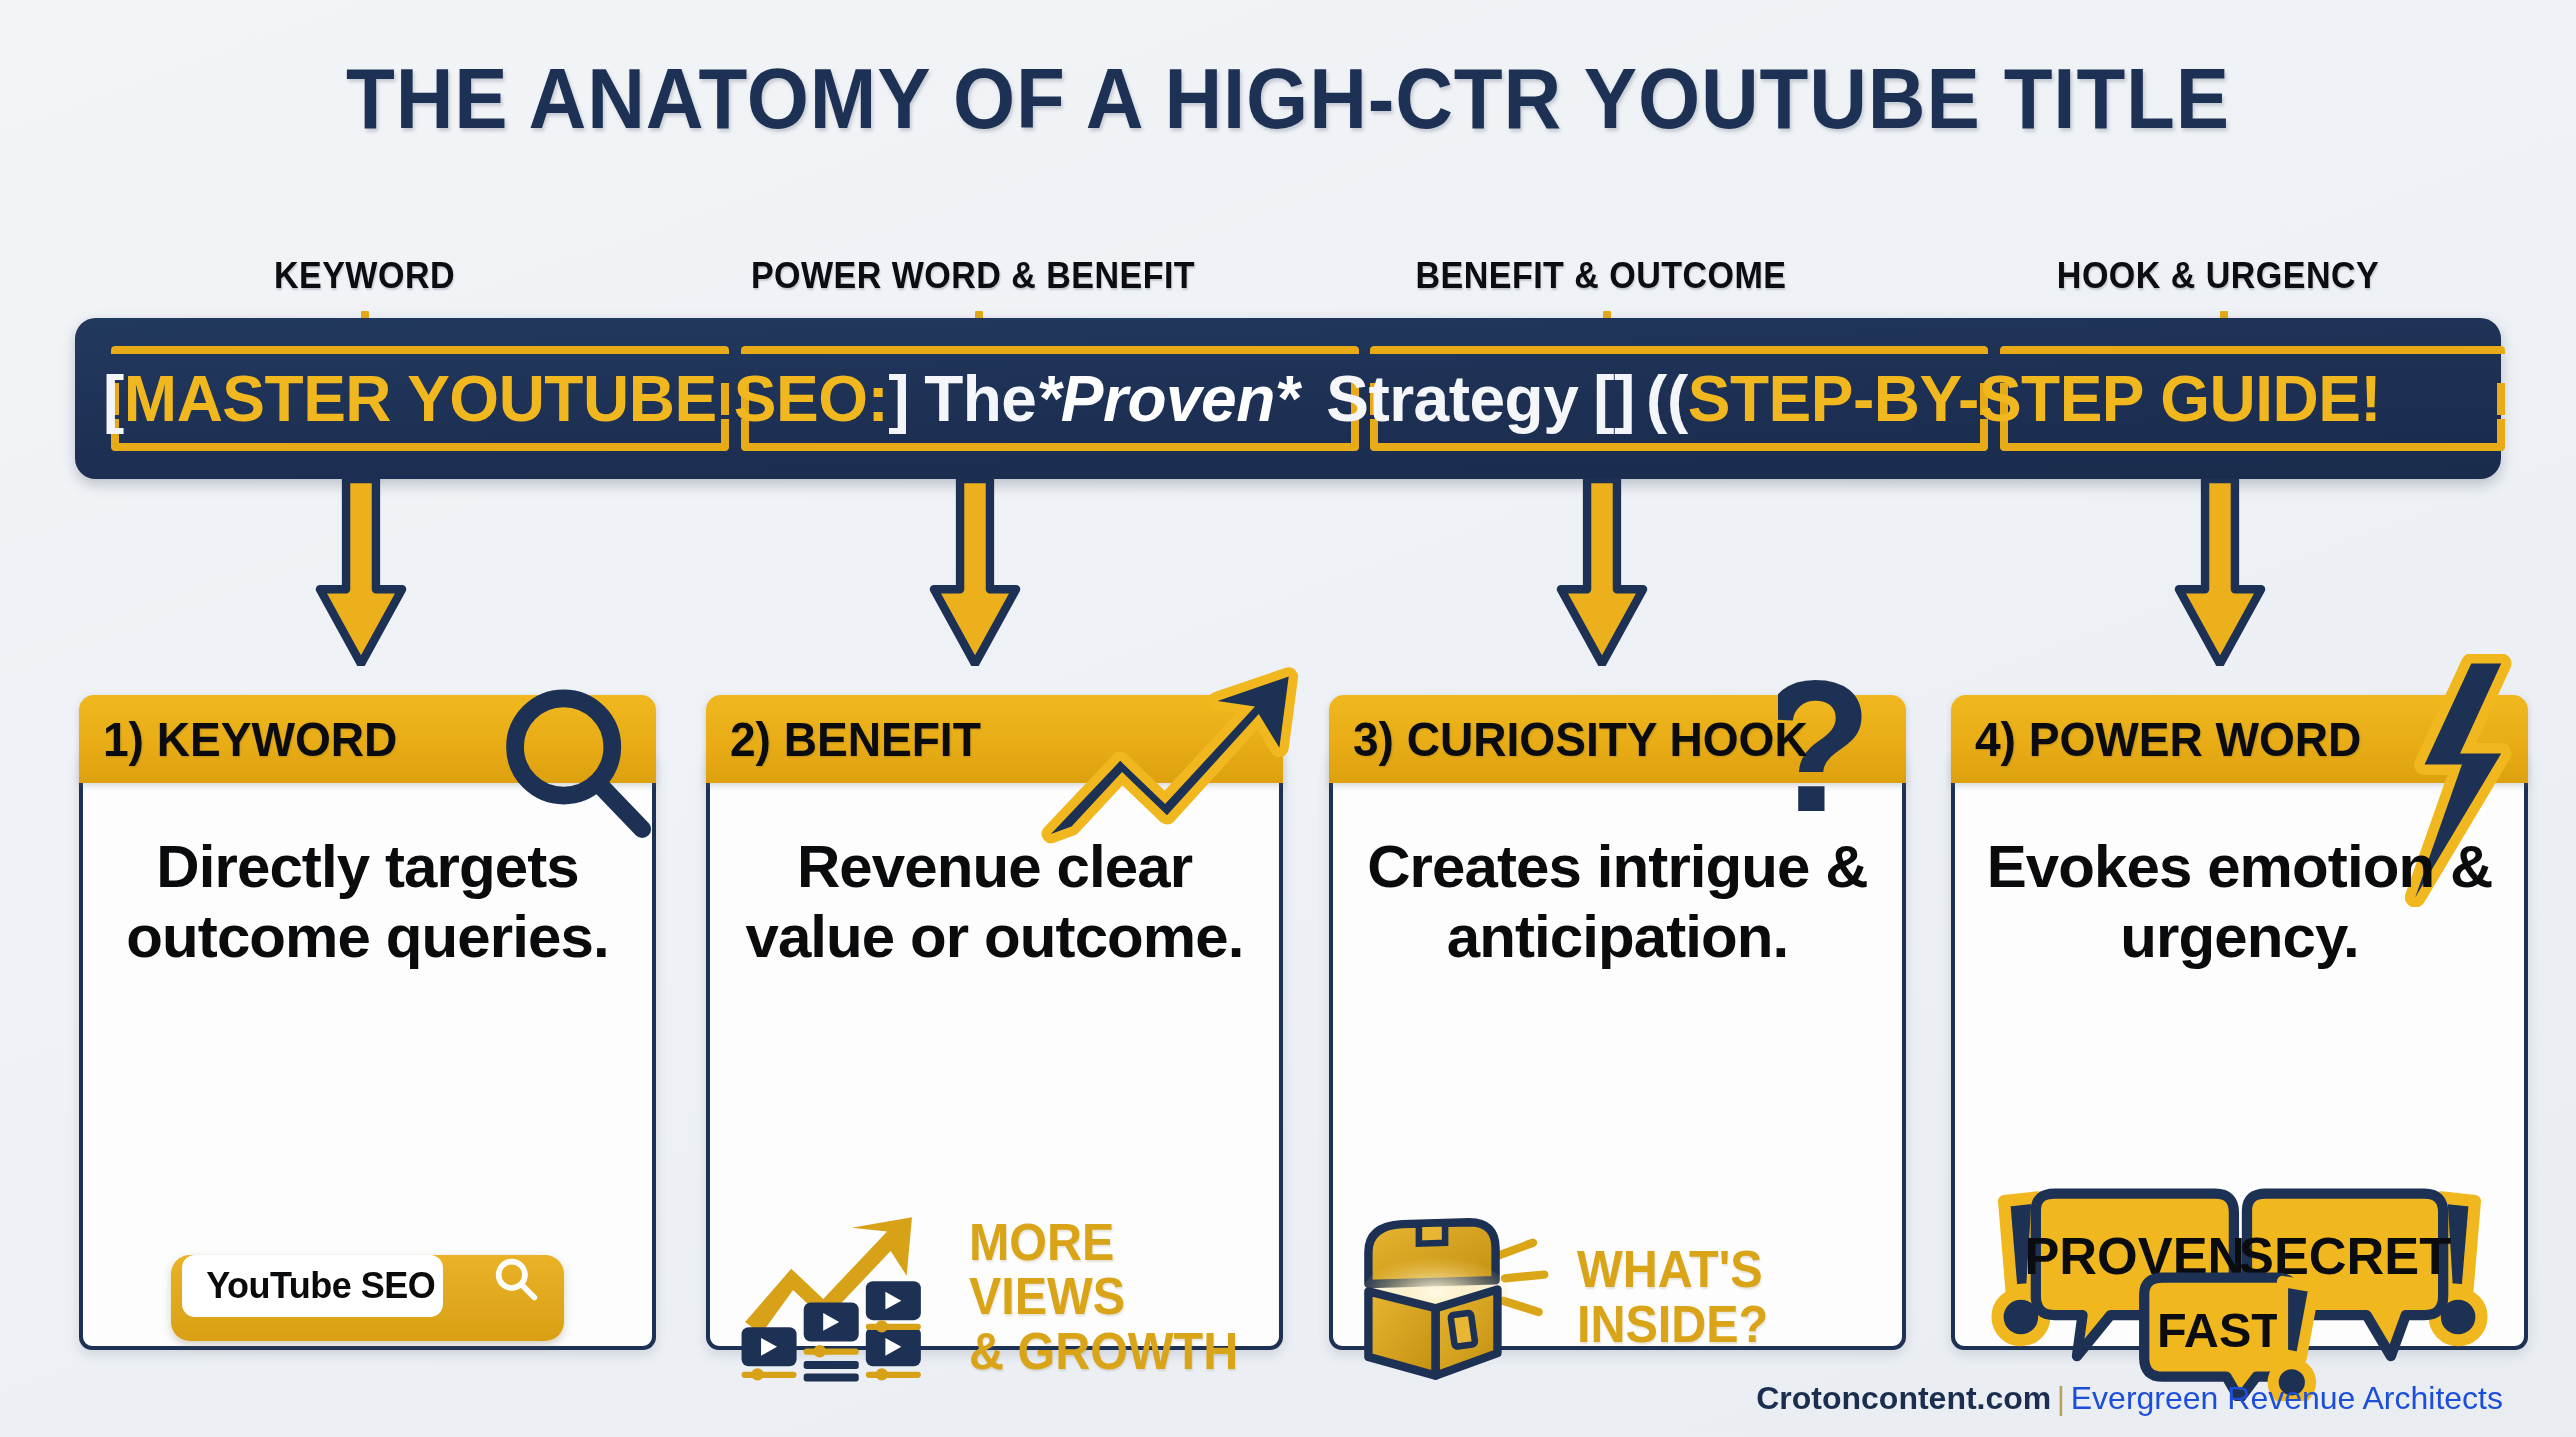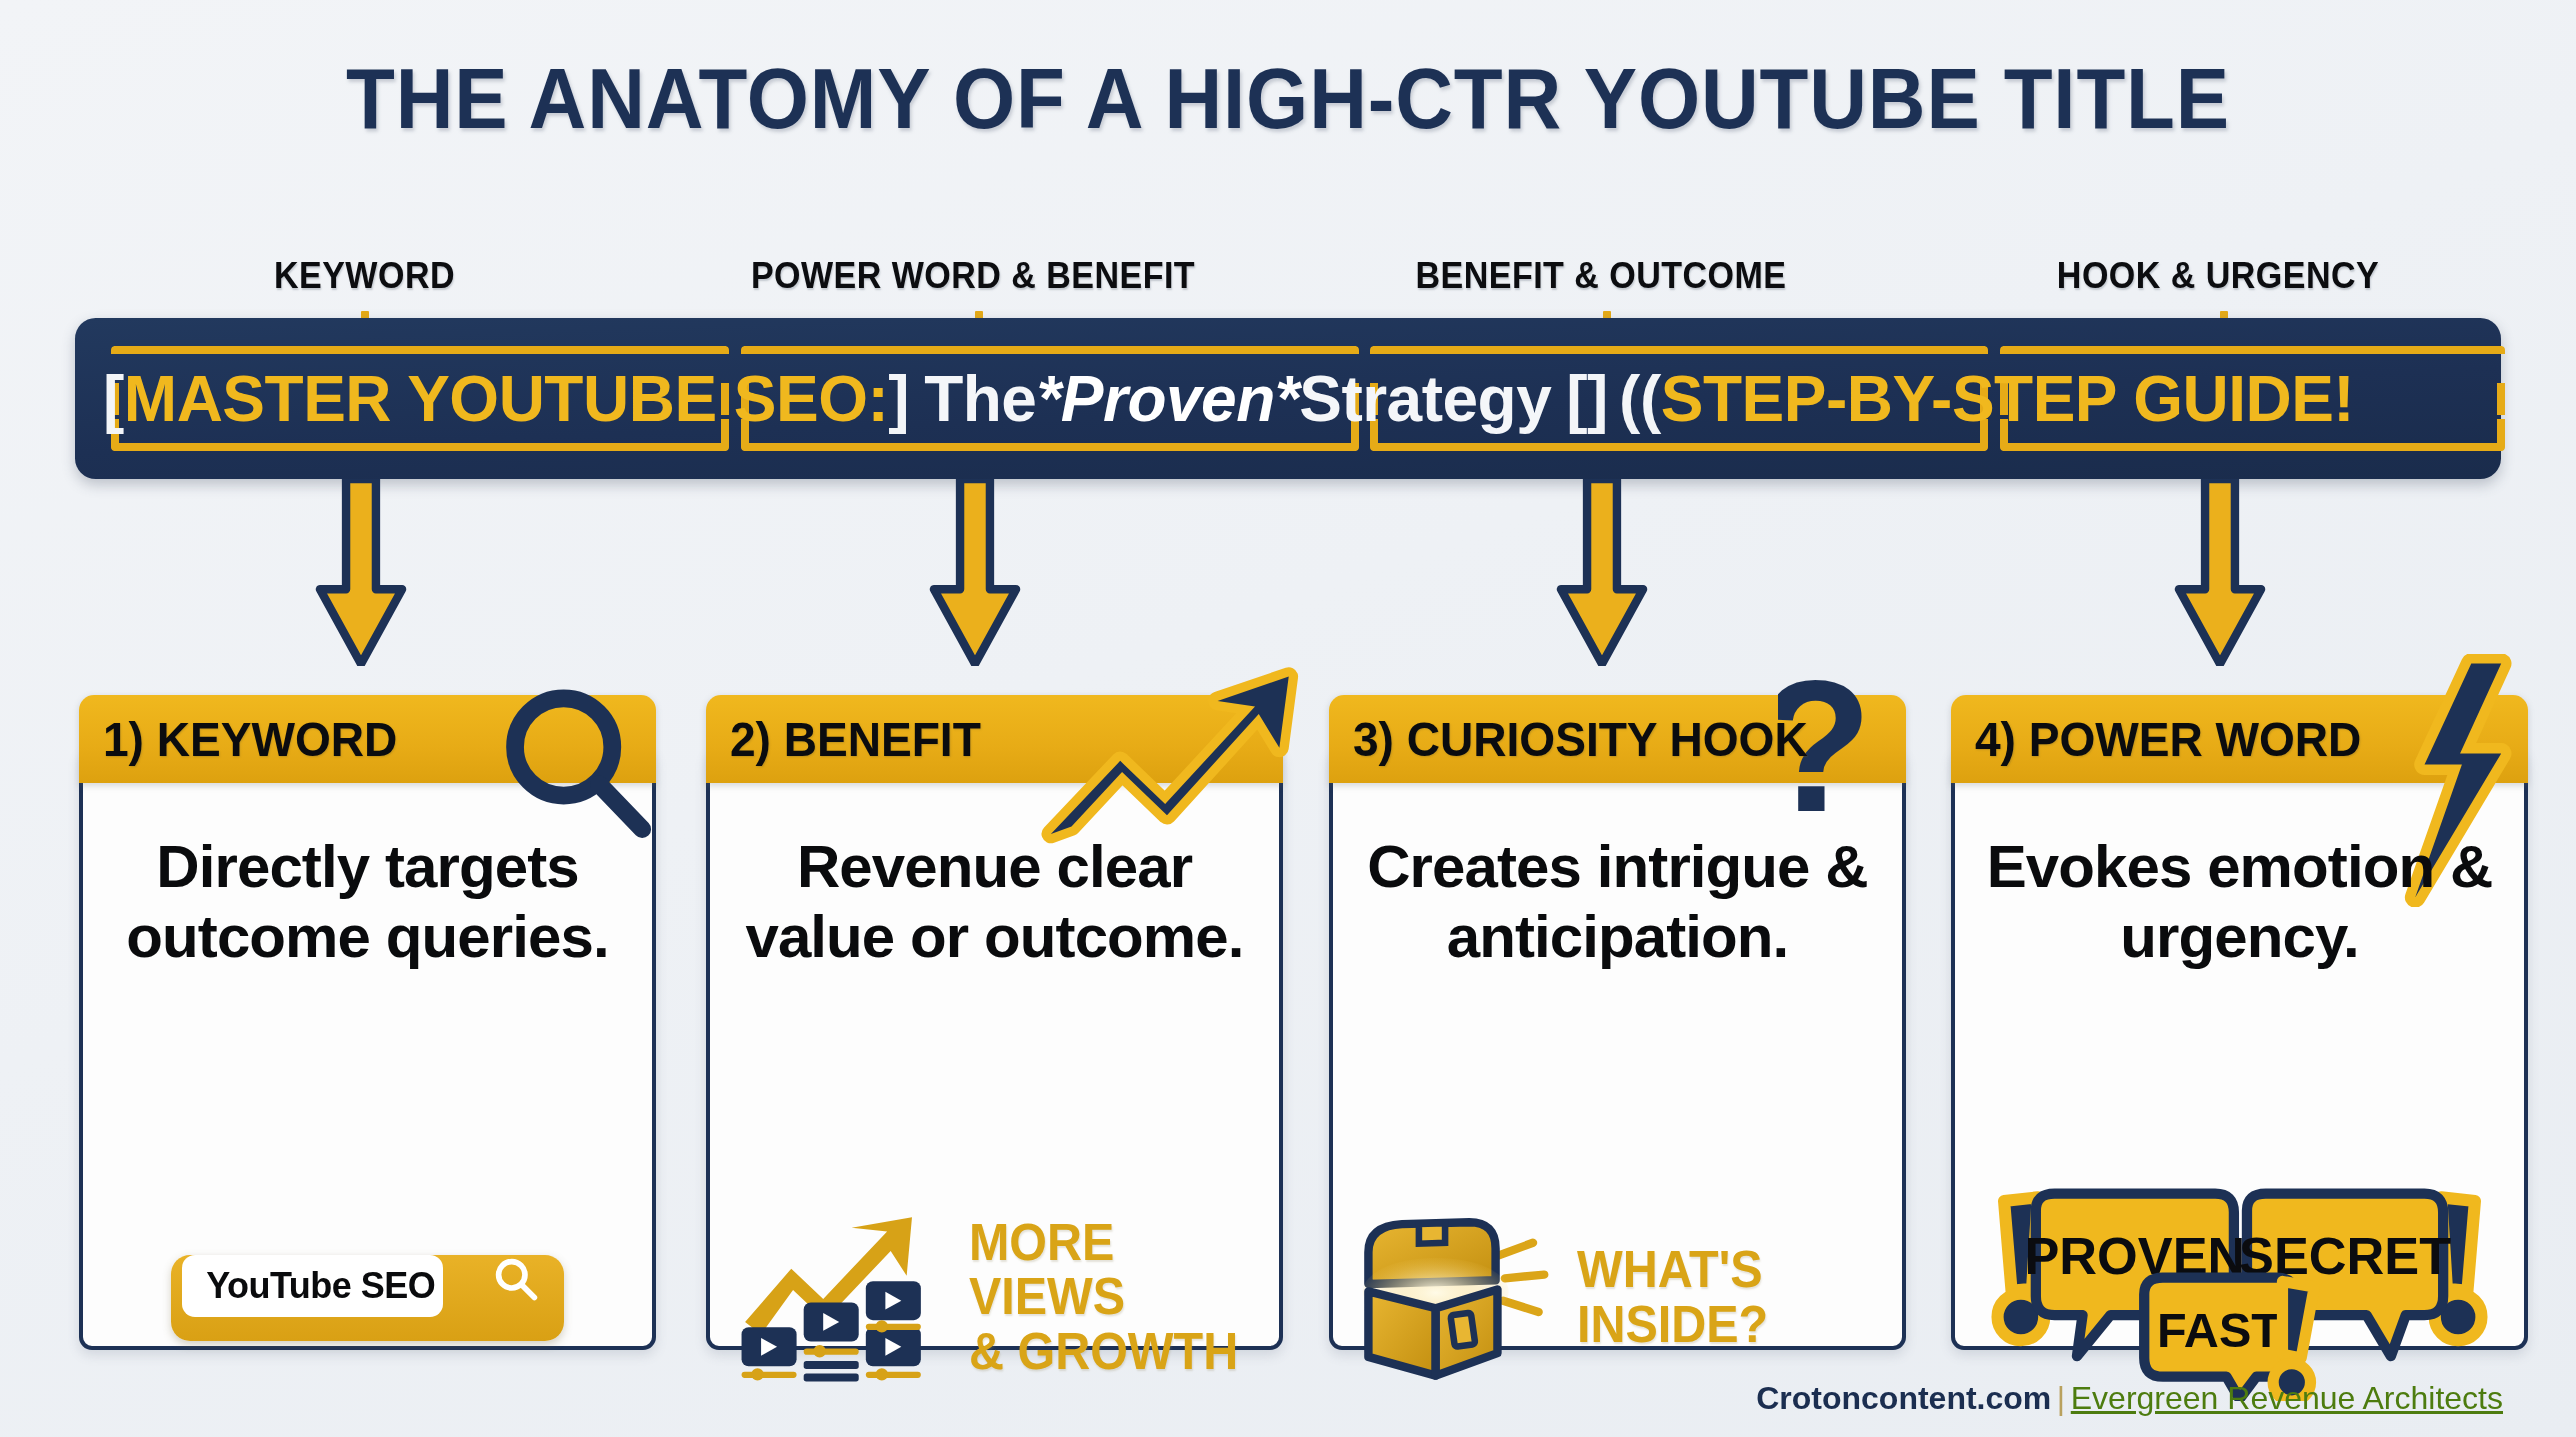--- a/index.html
+++ b/index.html
@@ -68,21 +68,21 @@
   }
   .title-text{
     position:absolute;left:75px;top:346px;width:2426px;height:105px;
     display:flex;align-items:center;
     font-family:"Liberation Sans Narrow","Liberation Sans",sans-serif;
     font-weight:700;font-size:64px;white-space:nowrap;
     letter-spacing:-0.5px;
   }
   .t-brk{color:#f3f5f8;}
   .t-gold{color:#f0b81e;}
-  .t-white{color:#f4f6f9;font-family:"Liberation Sans Narrow","Liberation Sans",sans-serif;}
+  .t-white{color:#f4f6f9;font-family:"Liberation Sans Narrow","Liberation Sans",sans-serif;margin-left:27px;}
   .t-ital{font-style:italic;color:#ffffff;}
 
   
   .down-arrow{position:absolute;width:112px;height:187px;}
 
   
   .card{
     position:absolute;top:695px;width:577px;height:739px;
   }
   .card-body{
@@ -142,21 +142,21 @@
   }
 
   
   .footer{
     position:absolute;right:73px;bottom:20.6px;
     font-family:"Liberation Sans Narrow","Liberation Sans",sans-serif;
     font-weight:700;font-size:32px;white-space:nowrap;
   }
   .f-brand{color:#1b2e50;}
   .f-sep{color:#b9a15e;font-weight:400;padding:0 5.6px;}
-  .f-tag{color:#4d7c0f;font-weight:400;text-decoration:underline;}
+  .f-tag{color:#1d4ed8;font-weight:400;}
 </style>
 </head>
 <body>
 
 <div class="stage">
 
   <div class="main-title">THE ANATOMY OF A HIGH-CTR YOUTUBE TITLE</div>
 
   <div class="seg-labels">
     <div class="seg-label" style="left:112px;width:505px;">KEYWORD</div>

